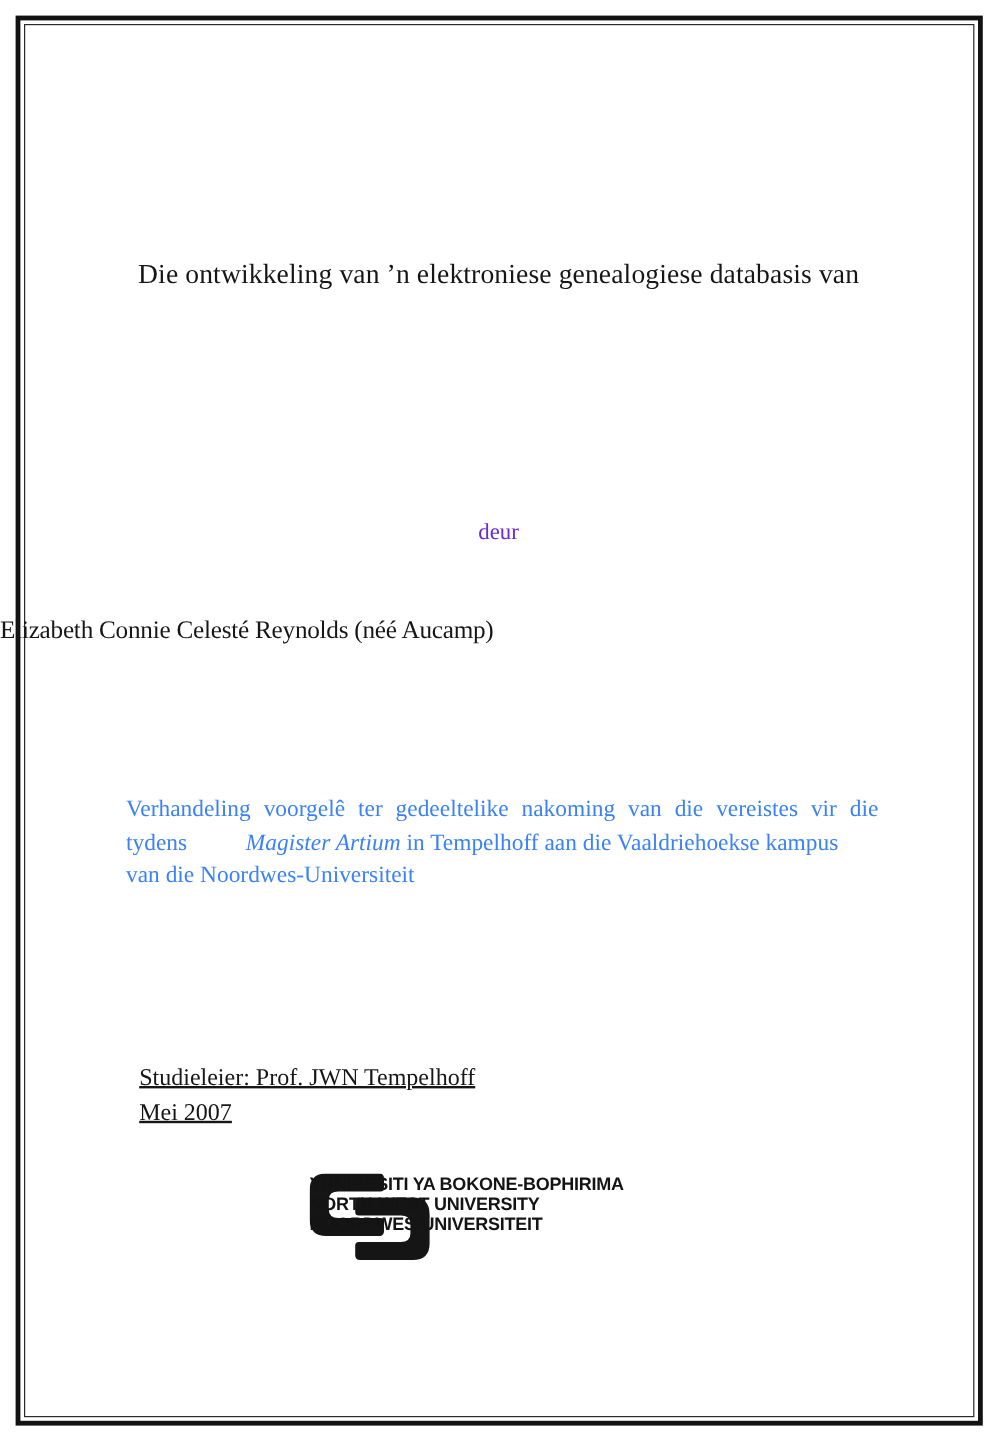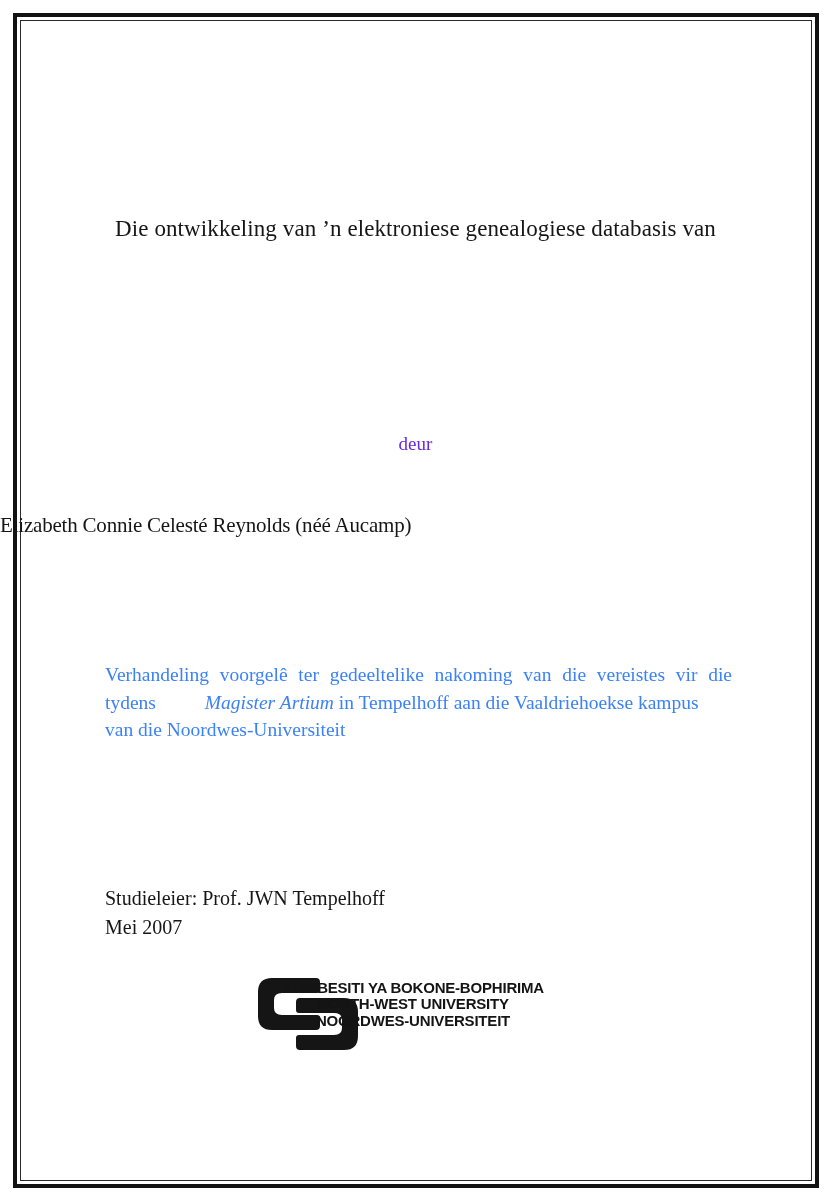--- a/index.html
+++ b/index.html
@@ -34,30 +34,30 @@
     position:absolute; left:0; right:0; top:513px;
     text-align:left; font-size:21px; letter-spacing:-0.2px; color:#161616;
   }
   .statement {
     position:absolute; left:105px; width:627px; top:661px;
     font-size:19.5px; line-height:27.5px; color:#3b82f6;
   }
   .statement .justified { text-align:justify; text-align-last:justify; }
   .statement .italic { font-style:italic;margin-left:44px; }
   .supervisor-block {
-    position:absolute; left:105px; top:884px;
-    font-size:20px; line-height:28.5px; color:#161616;
+    position:absolute; left:116px; top:884px;
+    font-size:20px; line-height:28.5px; color:#161616;text-decoration:underline;
   }
   .logo-block {
     position:absolute; left:258px; top:976px; width:320px; height:84px;
   }
   .logo-mark { position:absolute; left:0; top:2px; }
   .logo-text {
     position:absolute; left:0; top:4px; width:310px;
-    text-align:center;
+    text-align:left;
     font-family:"Liberation Sans", sans-serif;
     font-weight:700;
     font-size:15px; line-height:16.4px;
     letter-spacing:-0.2px;
     color:#141414;
     white-space:nowrap;
   }
 </style>
 </head>
 <body>

